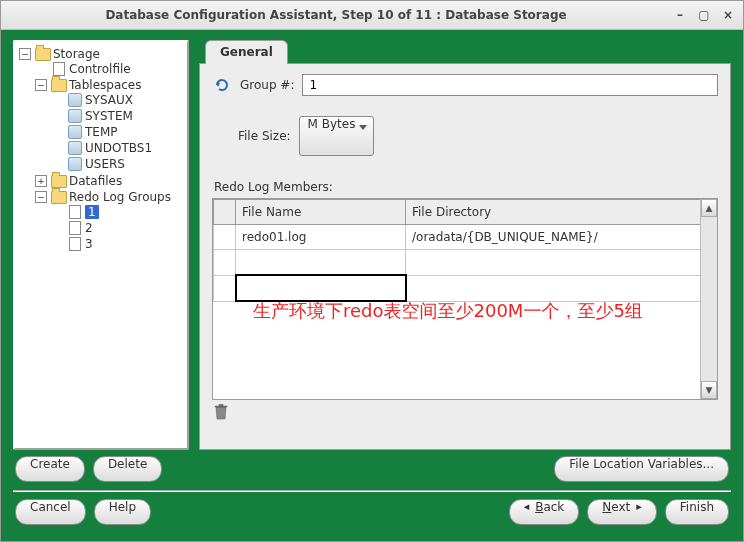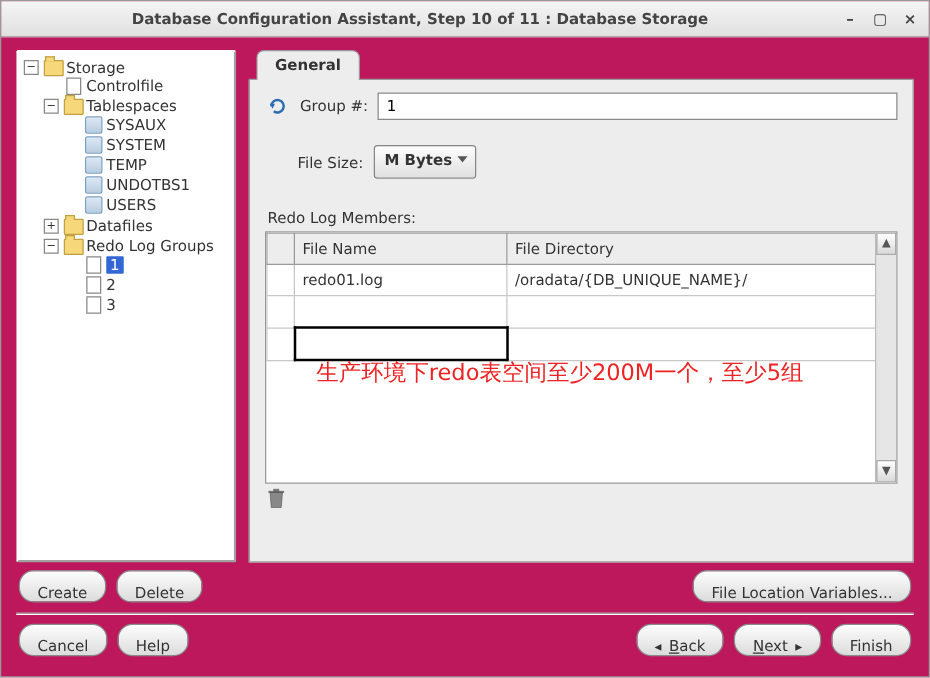--- a/index.html
+++ b/index.html
@@ -1,16 +1,16 @@
 <!DOCTYPE html>
 <html><head>
 <meta charset="utf-8">
 <style>
 html,body{margin:0;padding:0;font-family:"DejaVu Sans",Arial,sans-serif;font-size:12px;color:#333;background:#d9d9d9;}
-.window{width:744px;height:542px;box-sizing:border-box;background:#be185d;border:1px solid #999;display:flex;flex-direction:column;}
+.window{width:744px;height:542px;box-sizing:border-box;background:#15803d;border:1px solid #999;display:flex;flex-direction:column;}
 .titlebar{height:28px;background:linear-gradient(#f5f5f5,#e0e0e0);display:flex;align-items:center;padding:0 6px;border-bottom:1px solid #bbb;}
 .titlebar .title{flex:1;text-align:center;font-weight:bold;color:#444;}
 .win-btn{width:18px;height:18px;margin-left:6px;display:flex;align-items:center;justify-content:center;font-weight:bold;color:#444;}
 .content{flex:1;padding:10px 12px 6px 12px;display:flex;flex-direction:column;}
 .panes{flex:1;display:flex;gap:10px;min-height:0;}
 .tree-pane{width:176px;border:2px solid #a0a0a0;border-top-color:#fff;border-left-color:#fff;border-radius:2px;background:#fff;padding:4px 2px;overflow:auto;box-sizing:border-box;}
 .tree ul{list-style:none;margin:0;padding-left:16px;}
 .tree>ul{padding-left:2px;}
 .tree li{padding:1px 0;white-space:nowrap;}
 .node-row{display:flex;align-items:center;gap:2px;}
@@ -26,34 +26,34 @@
 .tabset{position:relative;height:24px;}
 .tab{position:absolute;top:0;left:6px;height:24px;padding:4px 14px 0 14px;border:1px solid #9a9a9a;border-bottom:none;border-radius:6px 6px 0 0;background:#ededed;box-sizing:border-box;z-index:2;font-weight:bold;}
 .tab-border{position:absolute;left:0;right:0;bottom:0;border-bottom:1px solid #9a9a9a;}
 .tab-body{border:1px solid #9a9a9a;border-top:none;flex:1;padding:10px 12px;background:#ededed;display:flex;flex-direction:column;position:relative;}
 .form-row{display:flex;align-items:center;gap:8px;margin-bottom:20px;}
 .refresh-ico{width:20px;display:flex;align-items:center;justify-content:center;color:#2c6db2;font-weight:bold;}
 .lbl{white-space:nowrap;}
 .text-input{flex:1;height:22px;border:1px solid #888;background:#fff;padding:0 6px;box-sizing:border-box;font-family:inherit;font-size:12px;}
 .small-input{width:88px;height:22px;border:1px solid #888;background:#fff;padding:0 6px;box-sizing:border-box;font-family:inherit;font-size:12px;}
 .hl-box{border:3px solid #e33;border-radius:6px;padding:1px 3px;display:inline-flex;}
-.combo{height:22px;border:1px solid #888;background:linear-gradient(#fdfdfd,#e0e0e0);padding:0 18px 3px 8px;display:flex;align-items:center;position:relative;border-radius:3px;font-weight:bold;}
+.combo{height:22px;border:1px solid #888;background:linear-gradient(#fdfdfd,#e0e0e0);padding:0 18px 16px 8px;display:flex;position:relative;border-radius:3px;}
 .combo::after{content:"";position:absolute;right:6px;top:8px;border-left:4px solid transparent;border-right:4px solid transparent;border-top:5px solid #555;}
 .section-lbl{margin:4px 0 4px 2px;}
 .table-wrap{border:1px solid #9a9a9a;background:#fff;height:200px;overflow:hidden;position:relative;}
 .tbl{width:100%;border-collapse:collapse;table-layout:fixed;}
 .tbl th{background:#ededed;border:1px solid #9a9a9a;padding:3px 6px;text-align:left;font-weight:normal;height:18px;margin-left:10px;}
 .tbl td{border:1px solid #c8c8c8;padding:3px 6px;height:18px;}
 .tbl .sel-td{border:2px solid #000;}
 .scrollbar-v{position:absolute;right:0;top:0;bottom:0;width:16px;background:#e6e6e6;border-left:1px solid #bbb;}
 .sb-btn{height:16px;display:flex;align-items:center;justify-content:center;background:linear-gradient(#fff,#d9d9d9);border:1px solid #aaa;font-size:9px;color:#555;}
 .annot{color:#e22;font-size:18px;position:absolute;left:40px;top:100px;right:30px;font-family:"Microsoft YaHei","DejaVu Sans",sans-serif;}
 .trash-row{display:flex;align-items:center;padding:4px 2px 0 2px;}
 .trash{width:14px;height:16px;}
-.btn{height:24px;padding:0 14px;border:1px solid #8a8a8a;border-radius:12px;background:linear-gradient(#fdfdfd,#dcdcdc);display:inline-flex;align-items:flex-end;gap:6px;cursor:default;color:#333;}
+.btn{height:24px;padding:0 14px;border:1px solid #8a8a8a;border-radius:12px;background:linear-gradient(#fdfdfd,#dcdcdc);display:inline-flex;align-items:flex-start;gap:6px;cursor:default;color:#333;}
 .btn .u{text-decoration:underline;}
 .below-panes{display:flex;justify-content:space-between;padding:6px 2px;}
 .left-btns,.right-btns{display:flex;gap:8px;}
 .sep{height:1px;background:#aaa;margin:2px 0 8px 0;box-shadow:0 1px 0 #fff;}
 .footer{display:flex;justify-content:space-between;padding:0 2px 10px 2px;}
 .arrow{font-size:11px;}
 </style>
 </head>
 <body>
 

